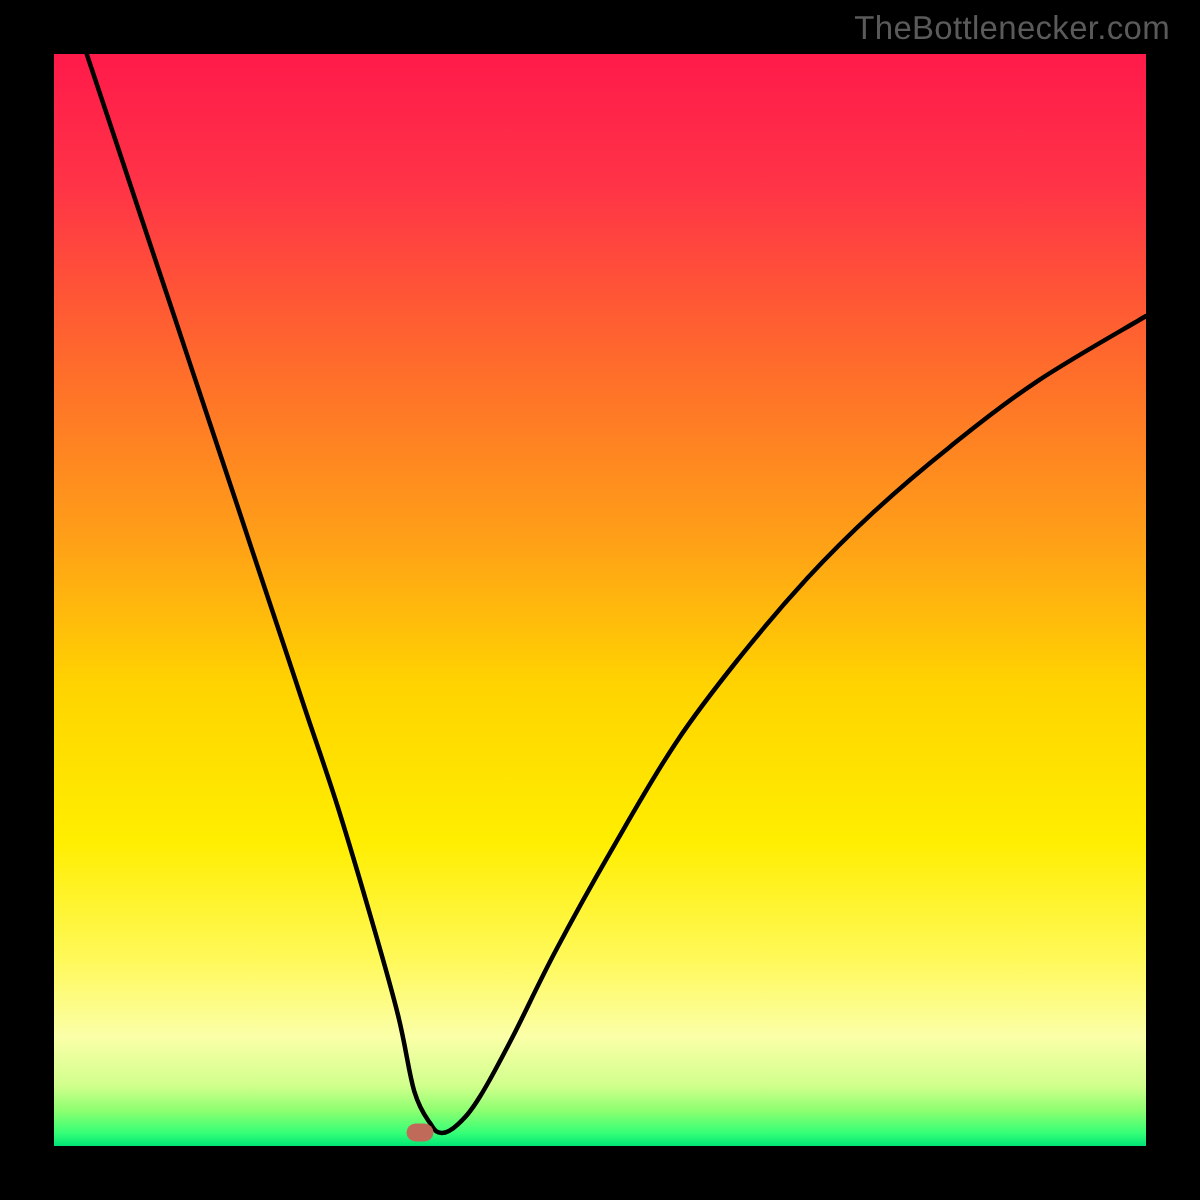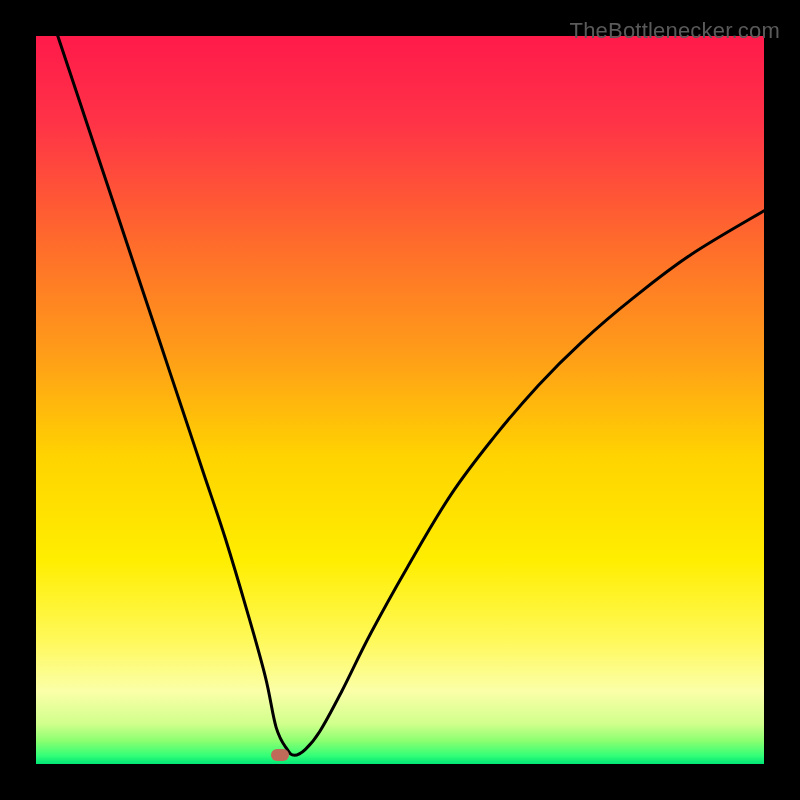--- a/index.html
+++ b/index.html
@@ -35,21 +35,20 @@
   }
   
   .watermark {
     position: absolute;
     top: 6px;
     right: 20px;
     color: #5a5a5a;
     font-size: 22px;
     font-weight: normal;
     letter-spacing: 0.2px;
-    margin-top: 12px;
   }
   
   .marker {
     position: absolute;
     width: 18px;
     height: 12px;
     border-radius: 6px;
     transform: translate(-50%, -50%);
   }
 </style>

